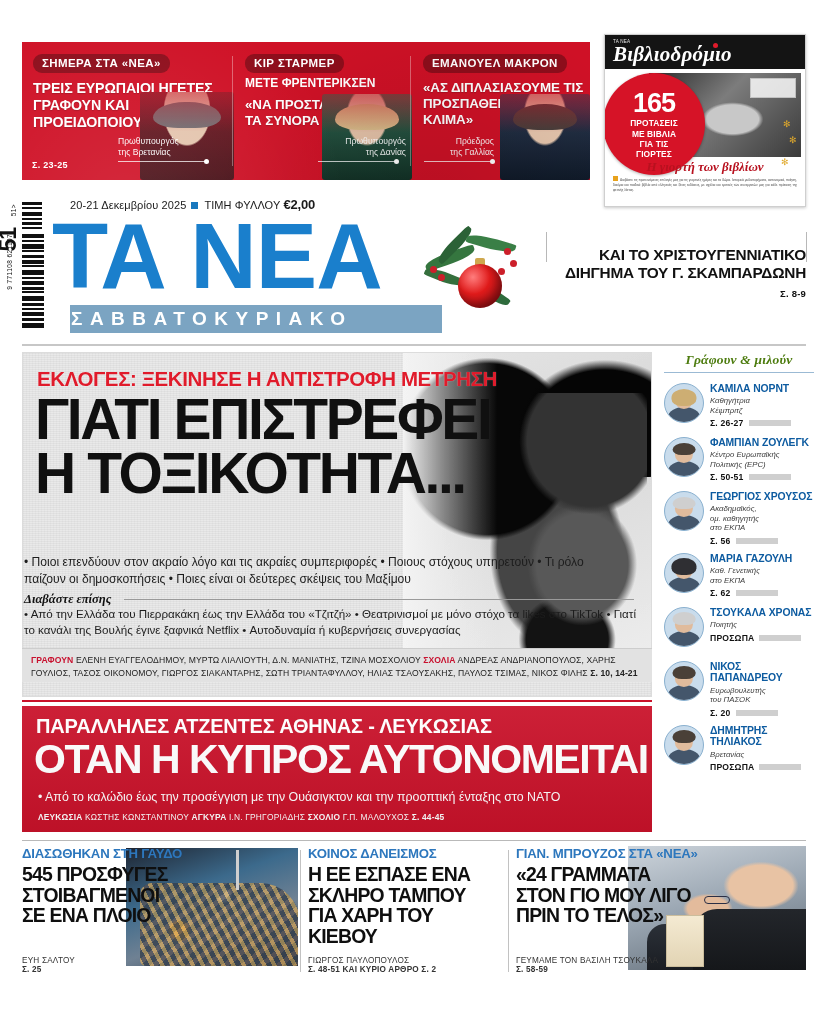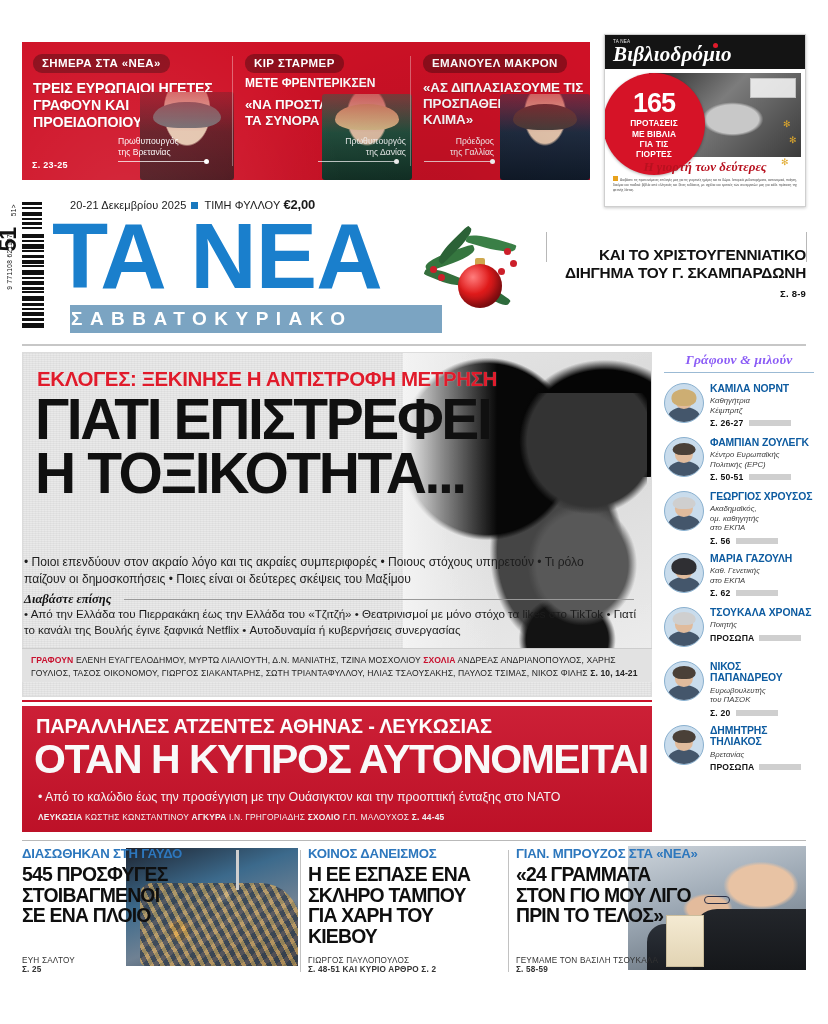--- a/index.html
+++ b/index.html
@@ -318,21 +318,21 @@
   .cy-kicker { position:absolute; left:14px; top:9px; font-size:20px; font-weight:600; letter-spacing:-.2px; }
   .cy-h1 { position:absolute; left:12px; top:33px; font-size:41px; font-weight:800; letter-spacing:-1.5px; line-height:1; }
   .cy-bullet { position:absolute; left:16px; top:84px; font-size:12.4px; font-weight:500; }
   .cy-byline { position:absolute; left:16px; top:106px; font-size:8.4px; letter-spacing:.2px; }
   .cy-byline b { font-weight:800; }
 
   
   .sidebar { position:absolute; left:664px; top:352px; width:150px; height:480px; }
   .sb-title {
     font-family:"Liberation Serif", serif; font-style:italic; font-weight:700;
-    font-size:13.5px; color:#8b5cf6; text-align:center; letter-spacing:.2px;
+    font-size:13.5px; color:#4d7c0f; text-align:center; letter-spacing:.2px;
   }
   .sb-rule { height:1px; background:#9bbad4; margin:4px 0 6px 0; }
   .contrib { position:relative; display:flex; gap:6px; padding:4px 0 3px 0; min-height:54px; }
   .contrib-avatar {
     flex:0 0 auto; width:40px; height:40px; border-radius:50%;
     background:#c9dcec; border:1.5px solid #89b0cf; overflow:hidden; position:relative;
   }
   .contrib-avatar .head{
     position:absolute; left:50%; top:22%; transform:translateX(-50%);
     width:48%; height:44%; border-radius:50%; background:#e0bb9c;
@@ -502,21 +502,21 @@
     <span class="orn" style="left:184px; top:100px;">✻</span>
     <span class="orn" style="left:176px; top:122px;">✻</span>
     <div class="vivlio-badge">
       <div class="num">165</div>
       <div class="txt">ΠΡΟΤΑΣΕΙΣ</div>
       <div class="txt">ΜΕ ΒΙΒΛΙΑ</div>
       <div class="txt">ΓΙΑ ΤΙΣ</div>
       <div class="txt">ΓΙΟΡΤΕΣ</div>
     </div>
     <div class="vivlio-strap">
-      <span>Η γιορτή των δεύτερες</span>
+      <span>Η γιορτή των βιβλίων</span>
     </div>
     <div class="vivlio-body">
       <span class="sq"></span><span>Διαβάστε τις προτεινόμενες επιλογές μας για τις γιορτινές ημέρες και τα δώρα. Ιστορικά μυθιστορήματα, αστυνομικά, ποίηση, δοκίμια και παιδικά βιβλία από ελληνικές και ξένες εκδόσεις, με σχόλια και κριτικές των συνεργατών μας για κάθε πρόταση της φετινής λίστας.</span>
     </div>
   </div>
 
   <div class="barcode-wrap">
     <div class="bc-small">
       <i style="height:3px;margin-bottom:2px"></i>
         <i style="height:2px;margin-bottom:3px"></i>

